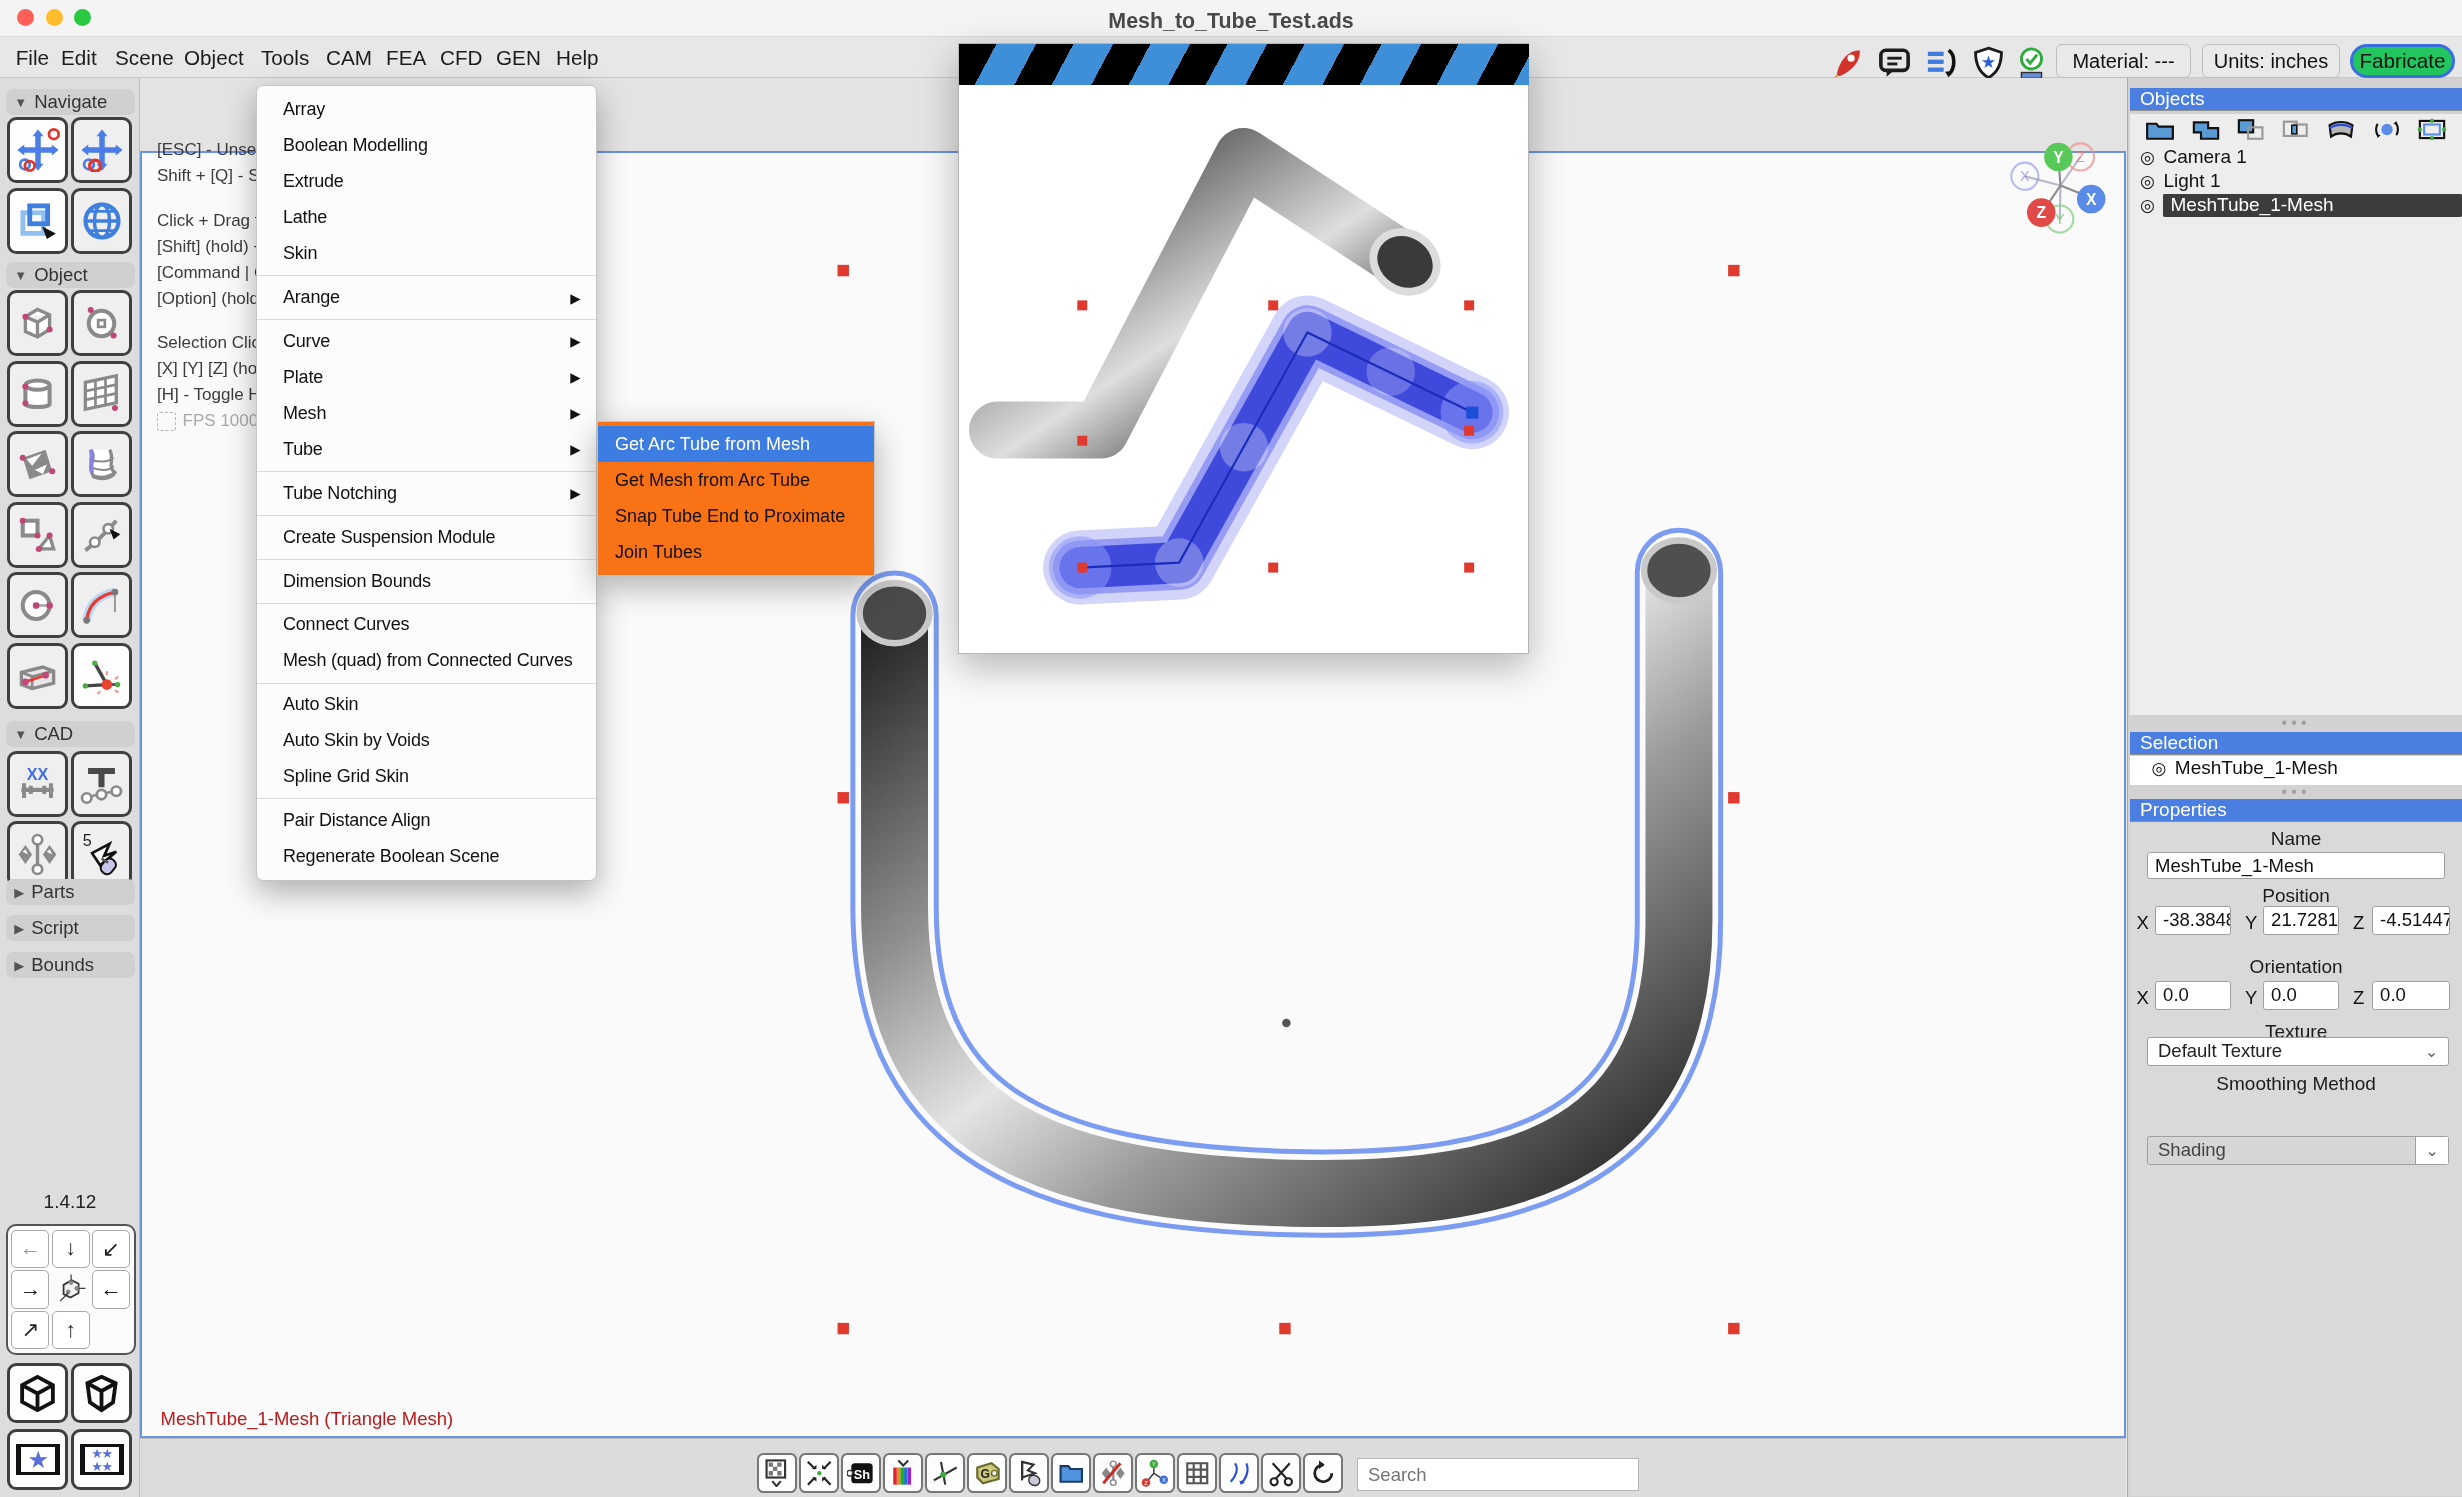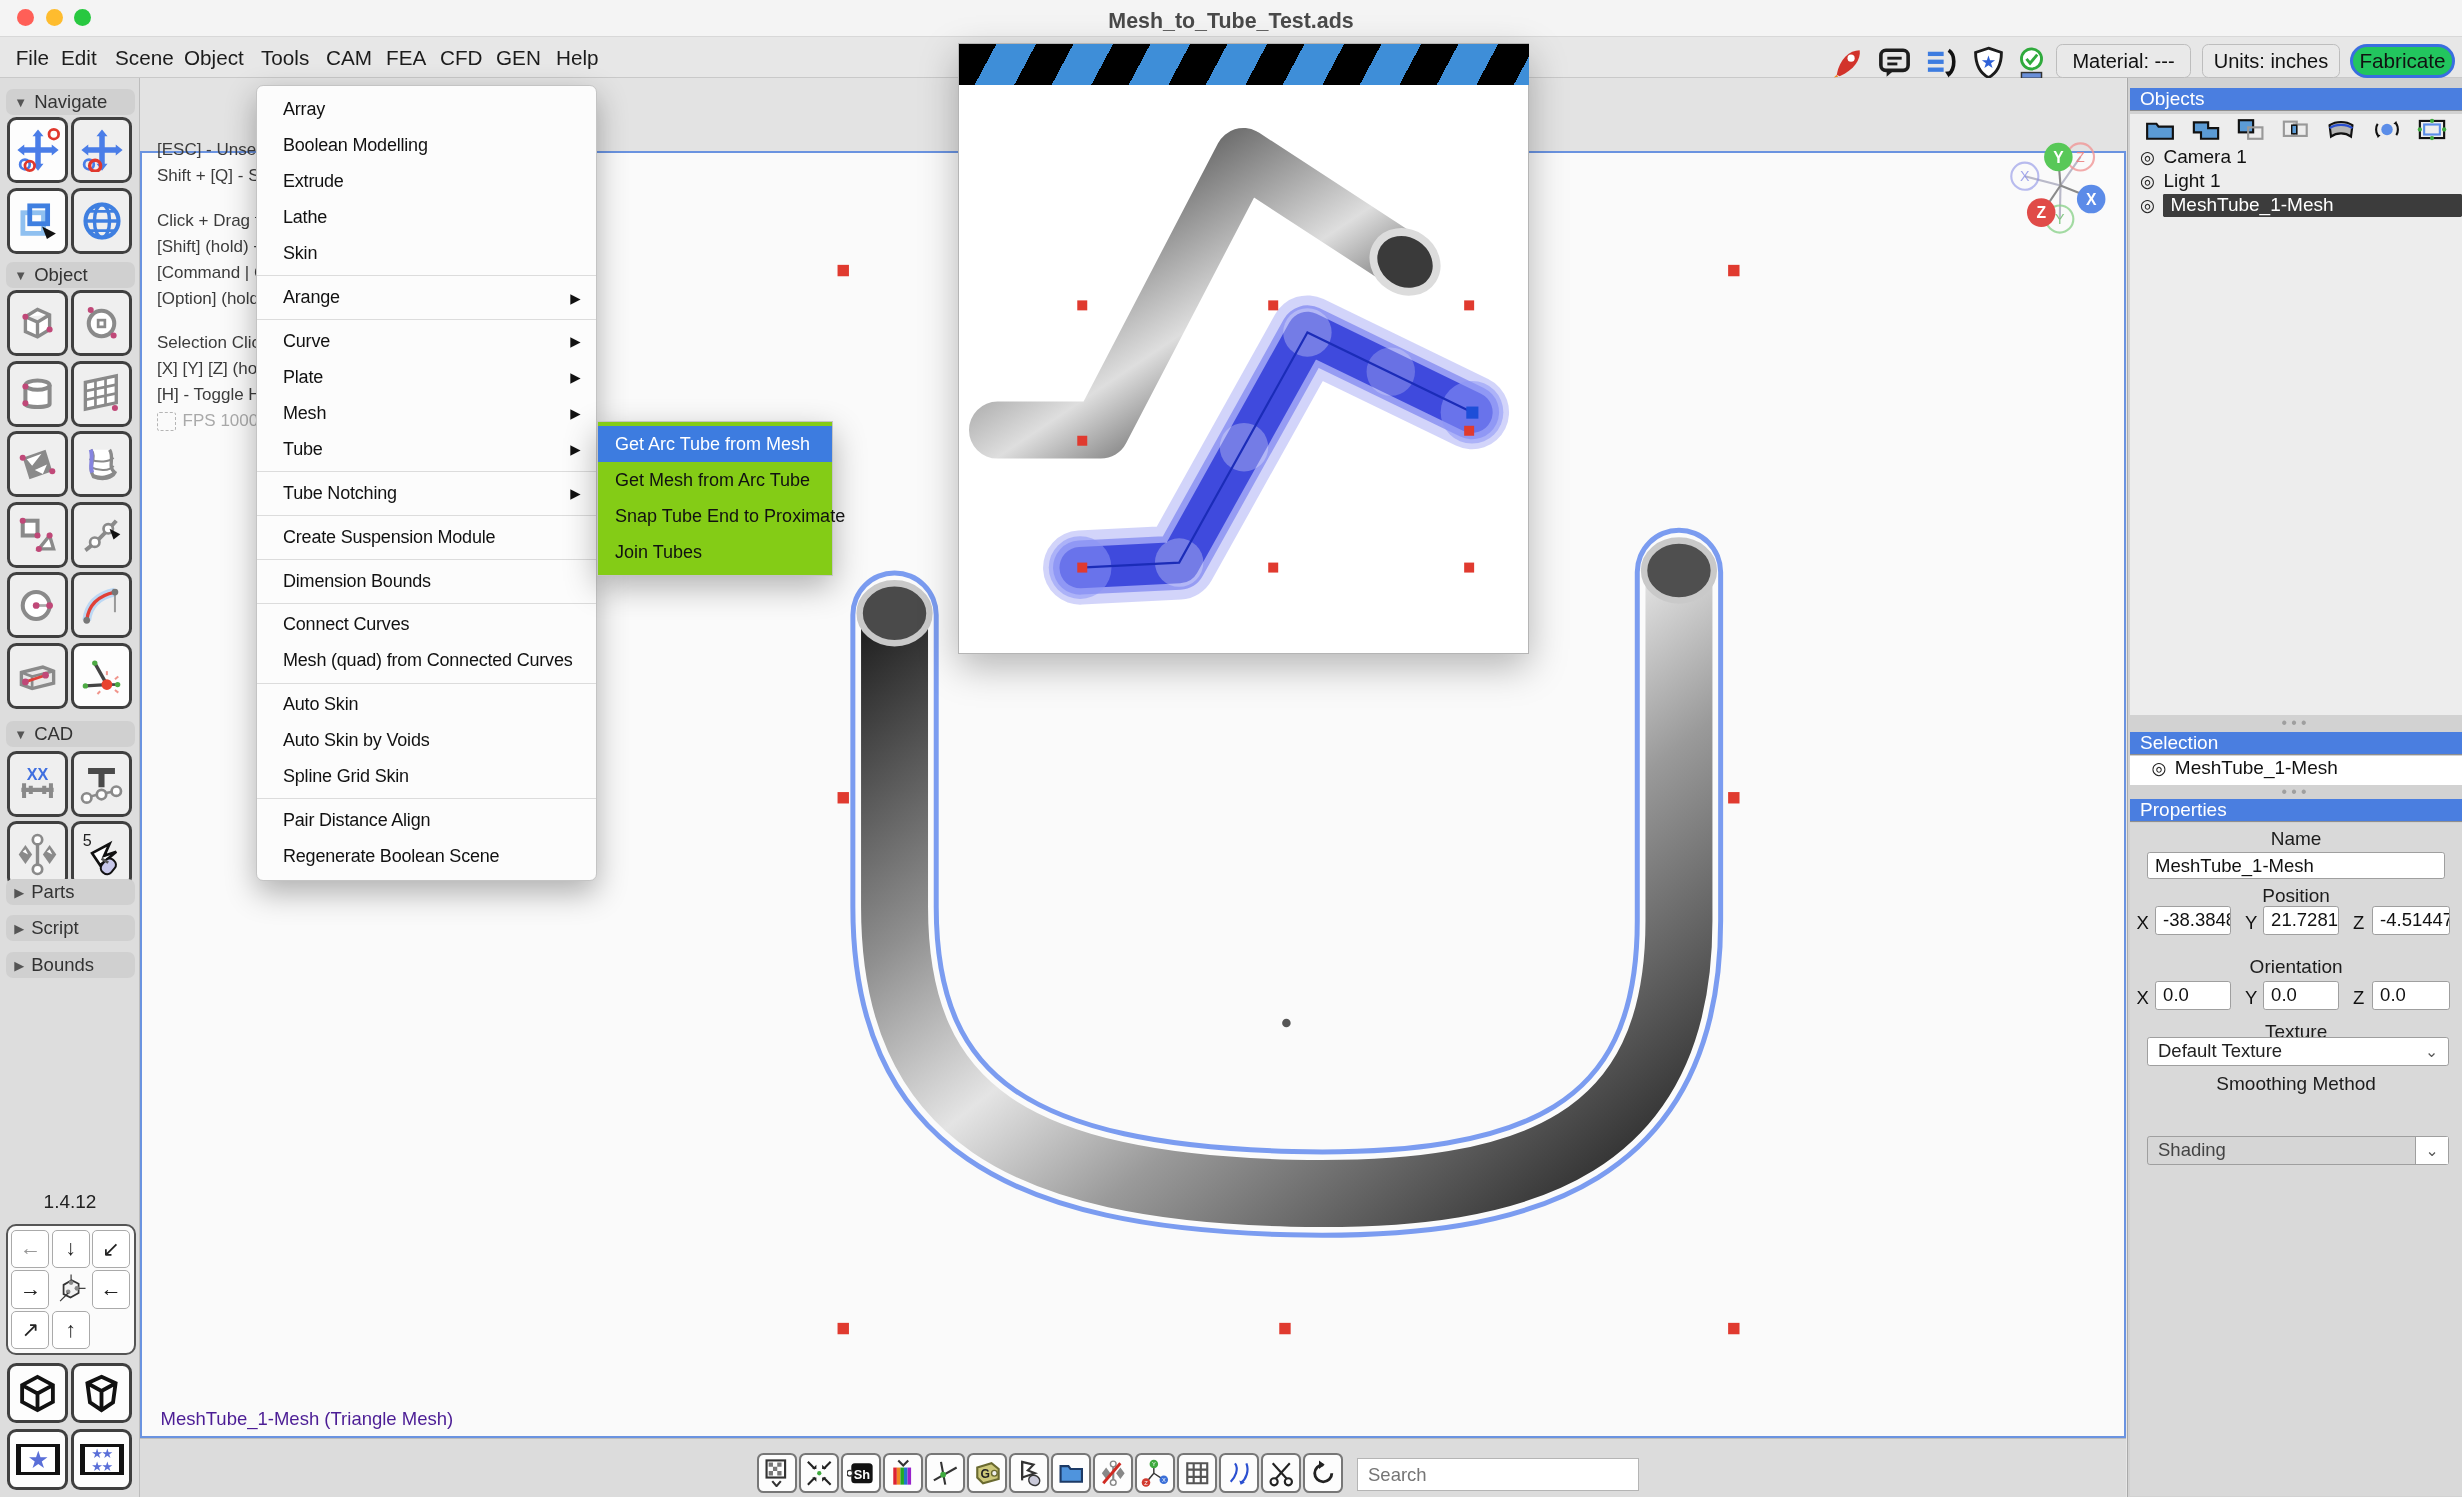--- a/index.html
+++ b/index.html
@@ -41,36 +41,36 @@
 
   
   .toolrow { left:140px; top:78px; width:1986px; height:73px; background:#e3e3e3; }
   .loadbox { left:150px; top:88px; width:107px; height:36px; background:#fff; border:1.4px solid #c0c0c0;
     border-radius:5px; font-size:20px; color:#222; display:flex; align-items:center; padding-left:11.4px; }
   .canvas { left:140px; top:151px; width:1986px; height:1287px; background:#fafafa; border:2.8px solid #6a93e0; }
   .hints { left:15px; top:-15.7px; width:442px; font-size:17px; color:#3c3c3c; line-height:26px; white-space:nowrap; }
   .hintgap { height:18.5px; }
   .fps { color:#a9a9a9; display:flex; gap:7.1px; align-items:center; }
   .chip { width:18.5px; height:18.5px; border:1.4px dashed #b5b5b5; border-radius:2.8px; }
-  .statustext { left:18.5px; bottom:5.7px; font-size:18.5px; color:#4c1d95; }
+  .statustext { left:18.5px; bottom:5.7px; font-size:18.5px; color:#b91c1c; }
 
   
   .float { left:958px; top:43px; width:571px; height:611px; background:#fff; border:0.7px solid #b5b5b5;
     box-shadow:0 13px 36px rgba(0,0,0,.28); z-index:30; }
   .stripes { left:0; top:0; width:570px; height:41px;
     background:repeating-linear-gradient(118deg,#000 0 33px,#3e8ed8 33px 68px); }
 
   
   .menu { left:256px; top:85px; width:341px; background:#fcfcfc; border:0.7px solid #c4c4c4; border-radius:7.1px;
     box-shadow:0 11.4px 31px rgba(0,0,0,.3); z-index:50; padding:5.7px 0; }
   .mrow { height:36px; display:flex; align-items:center; padding:0 15.7px 0 26px; font-size:18px; color:#111;
     letter-spacing:-0.2px; white-space:nowrap; }
   .mrow .arr { margin-left:auto; font-size:13.5px; color:#111; }
   .msep { height:0.7px; background:#dcdcdc; margin:3.6px 0; }
-  .submenu { left:597px; top:421px; width:236px; background:#84cc16; border:0.7px solid #c4c4c4;
+  .submenu { left:597px; top:421px; width:278px; background:#f97316; border:0.7px solid #c4c4c4;
     box-shadow:0 11.4px 31px rgba(0,0,0,.3); z-index:51; padding:4.3px 0; }
   .srow { height:36px; display:flex; align-items:center; padding:0 17px; font-size:18px; color:#111; white-space:nowrap; }
   .srow.hl { background:#3d7ce0; color:#fff; }
 
   
   .bottombar { left:140px; top:1438px; width:1986px; height:60px; background:#dcdcdc; border-top:0.7px solid #bdbdbd; }
   .bbtn { top:1453px; width:40px; height:40px; background:#fdfdfd; border:2.1px solid #777; border-radius:6.4px;
     display:flex; align-items:center; justify-content:center; }
   .search { left:1357px; top:1458px; width:282px; height:33px; background:#fff; border:1.4px solid #b5b5b5;
     font-size:18.5px; color:#333; padding-left:10px; font-family:inherit; }

